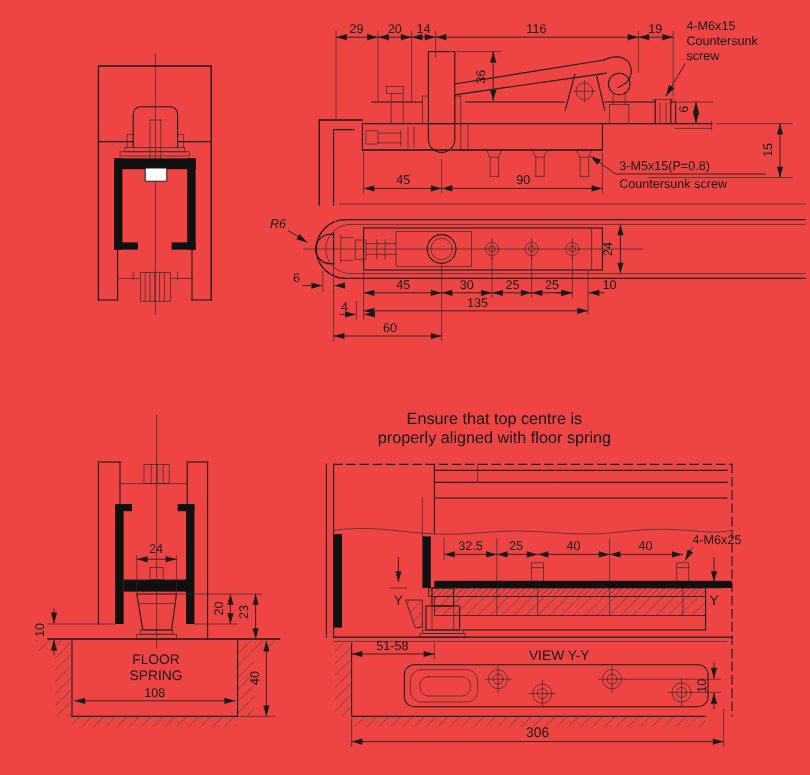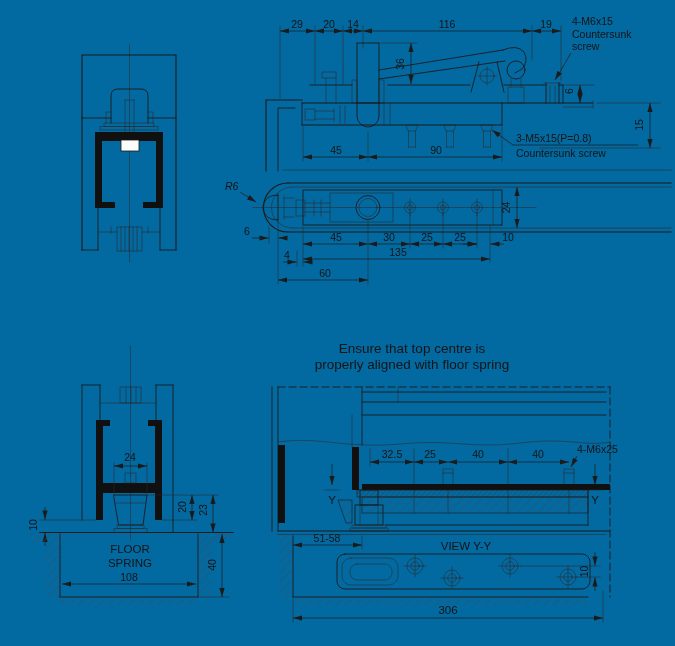--- a/index.html
+++ b/index.html
@@ -1,16 +1,16 @@
 <!DOCTYPE html>
 <html><head>
 <meta charset="utf-8">
 <style>
   html,body{margin:0;padding:0;background:#ffffff;}
-  .wrap{position:relative;width:675px;height:646px;background:#0369a1;overflow:hidden;}
+  .wrap{position:relative;width:675px;height:646px;background:#ef4444;overflow:hidden;}
   svg{display:block;}
   .ln{fill:none;stroke:#1b1b1b;stroke-width:1.1;stroke-linecap:square;}
   .md{fill:none;stroke:#1b1b1b;stroke-width:0.9;stroke-linecap:square;}
   .tn{fill:none;stroke:#2b2b2b;stroke-width:0.55;stroke-linecap:square;}
   .dm{fill:none;stroke:#1b1b1b;stroke-width:0.7;stroke-linecap:butt;}
   .dsh{stroke-dasharray:7 4;}
   .bk{fill:#101010;stroke:none;}
   .wh{fill:#fcfcfa;stroke:#1b1b1b;stroke-width:0.8;}
   text{font-family:"Liberation Sans","DejaVu Sans",sans-serif;fill:#141414;}
   .t10{font-size:10.5px;}

